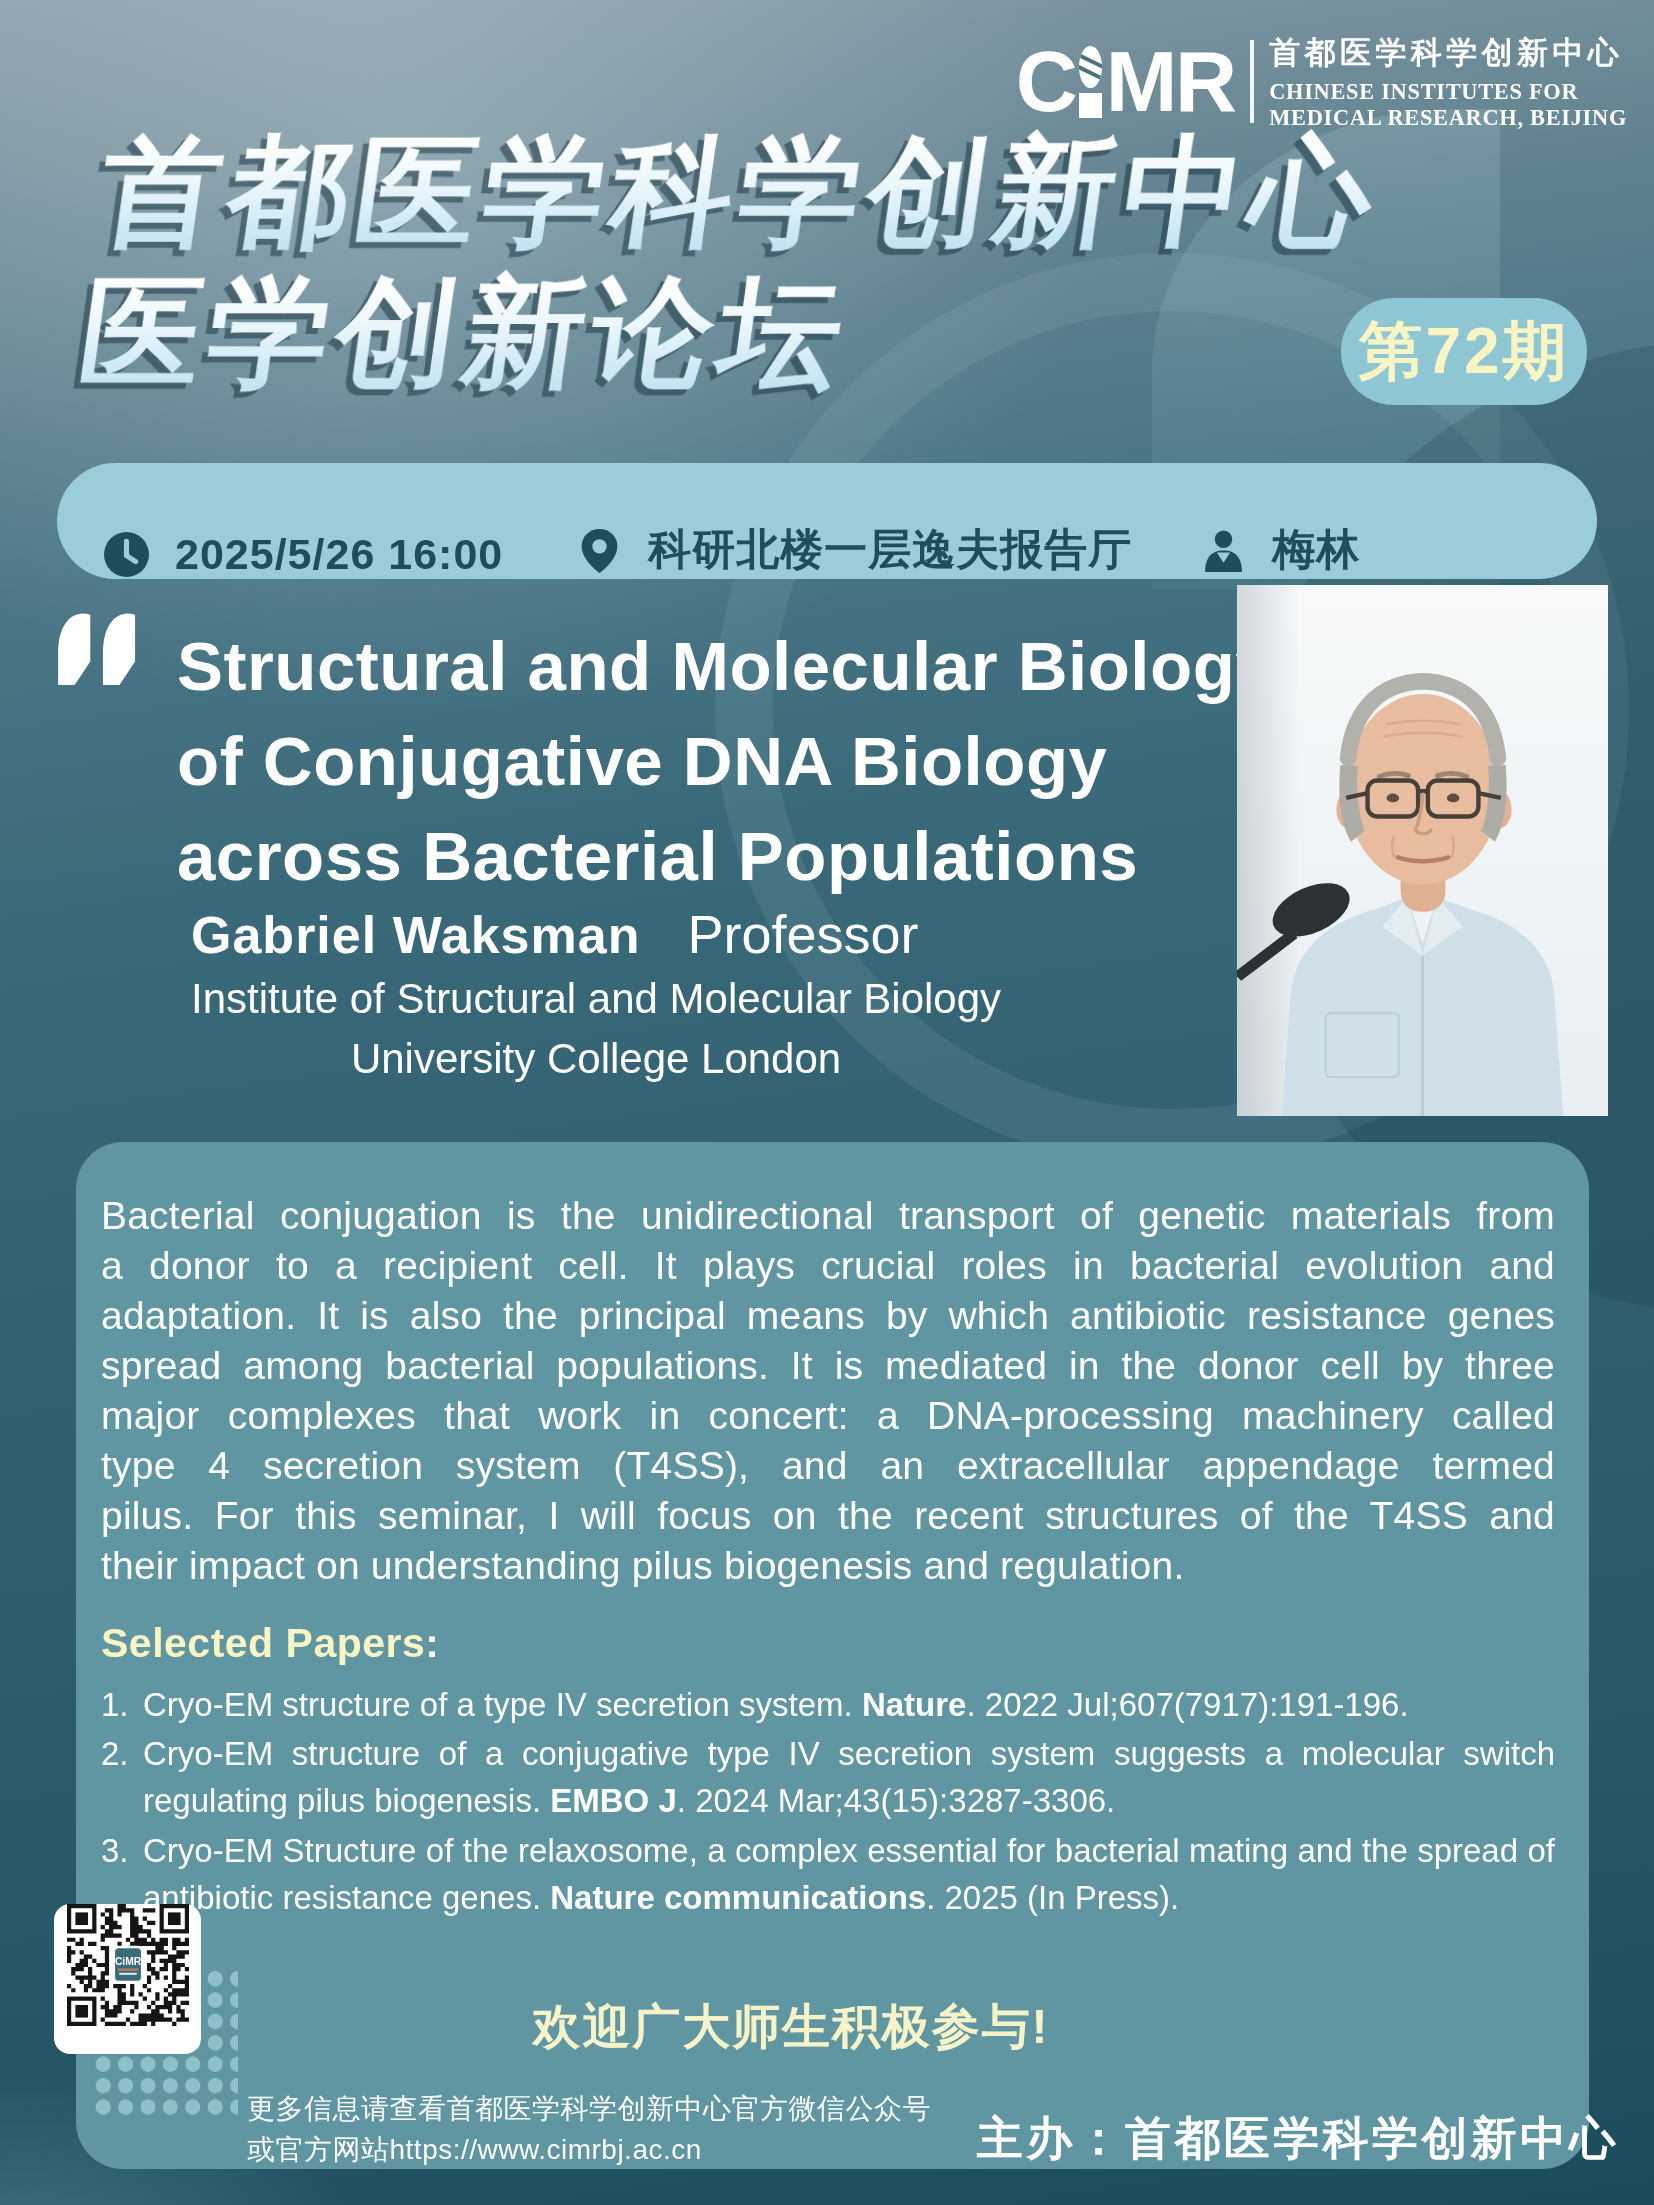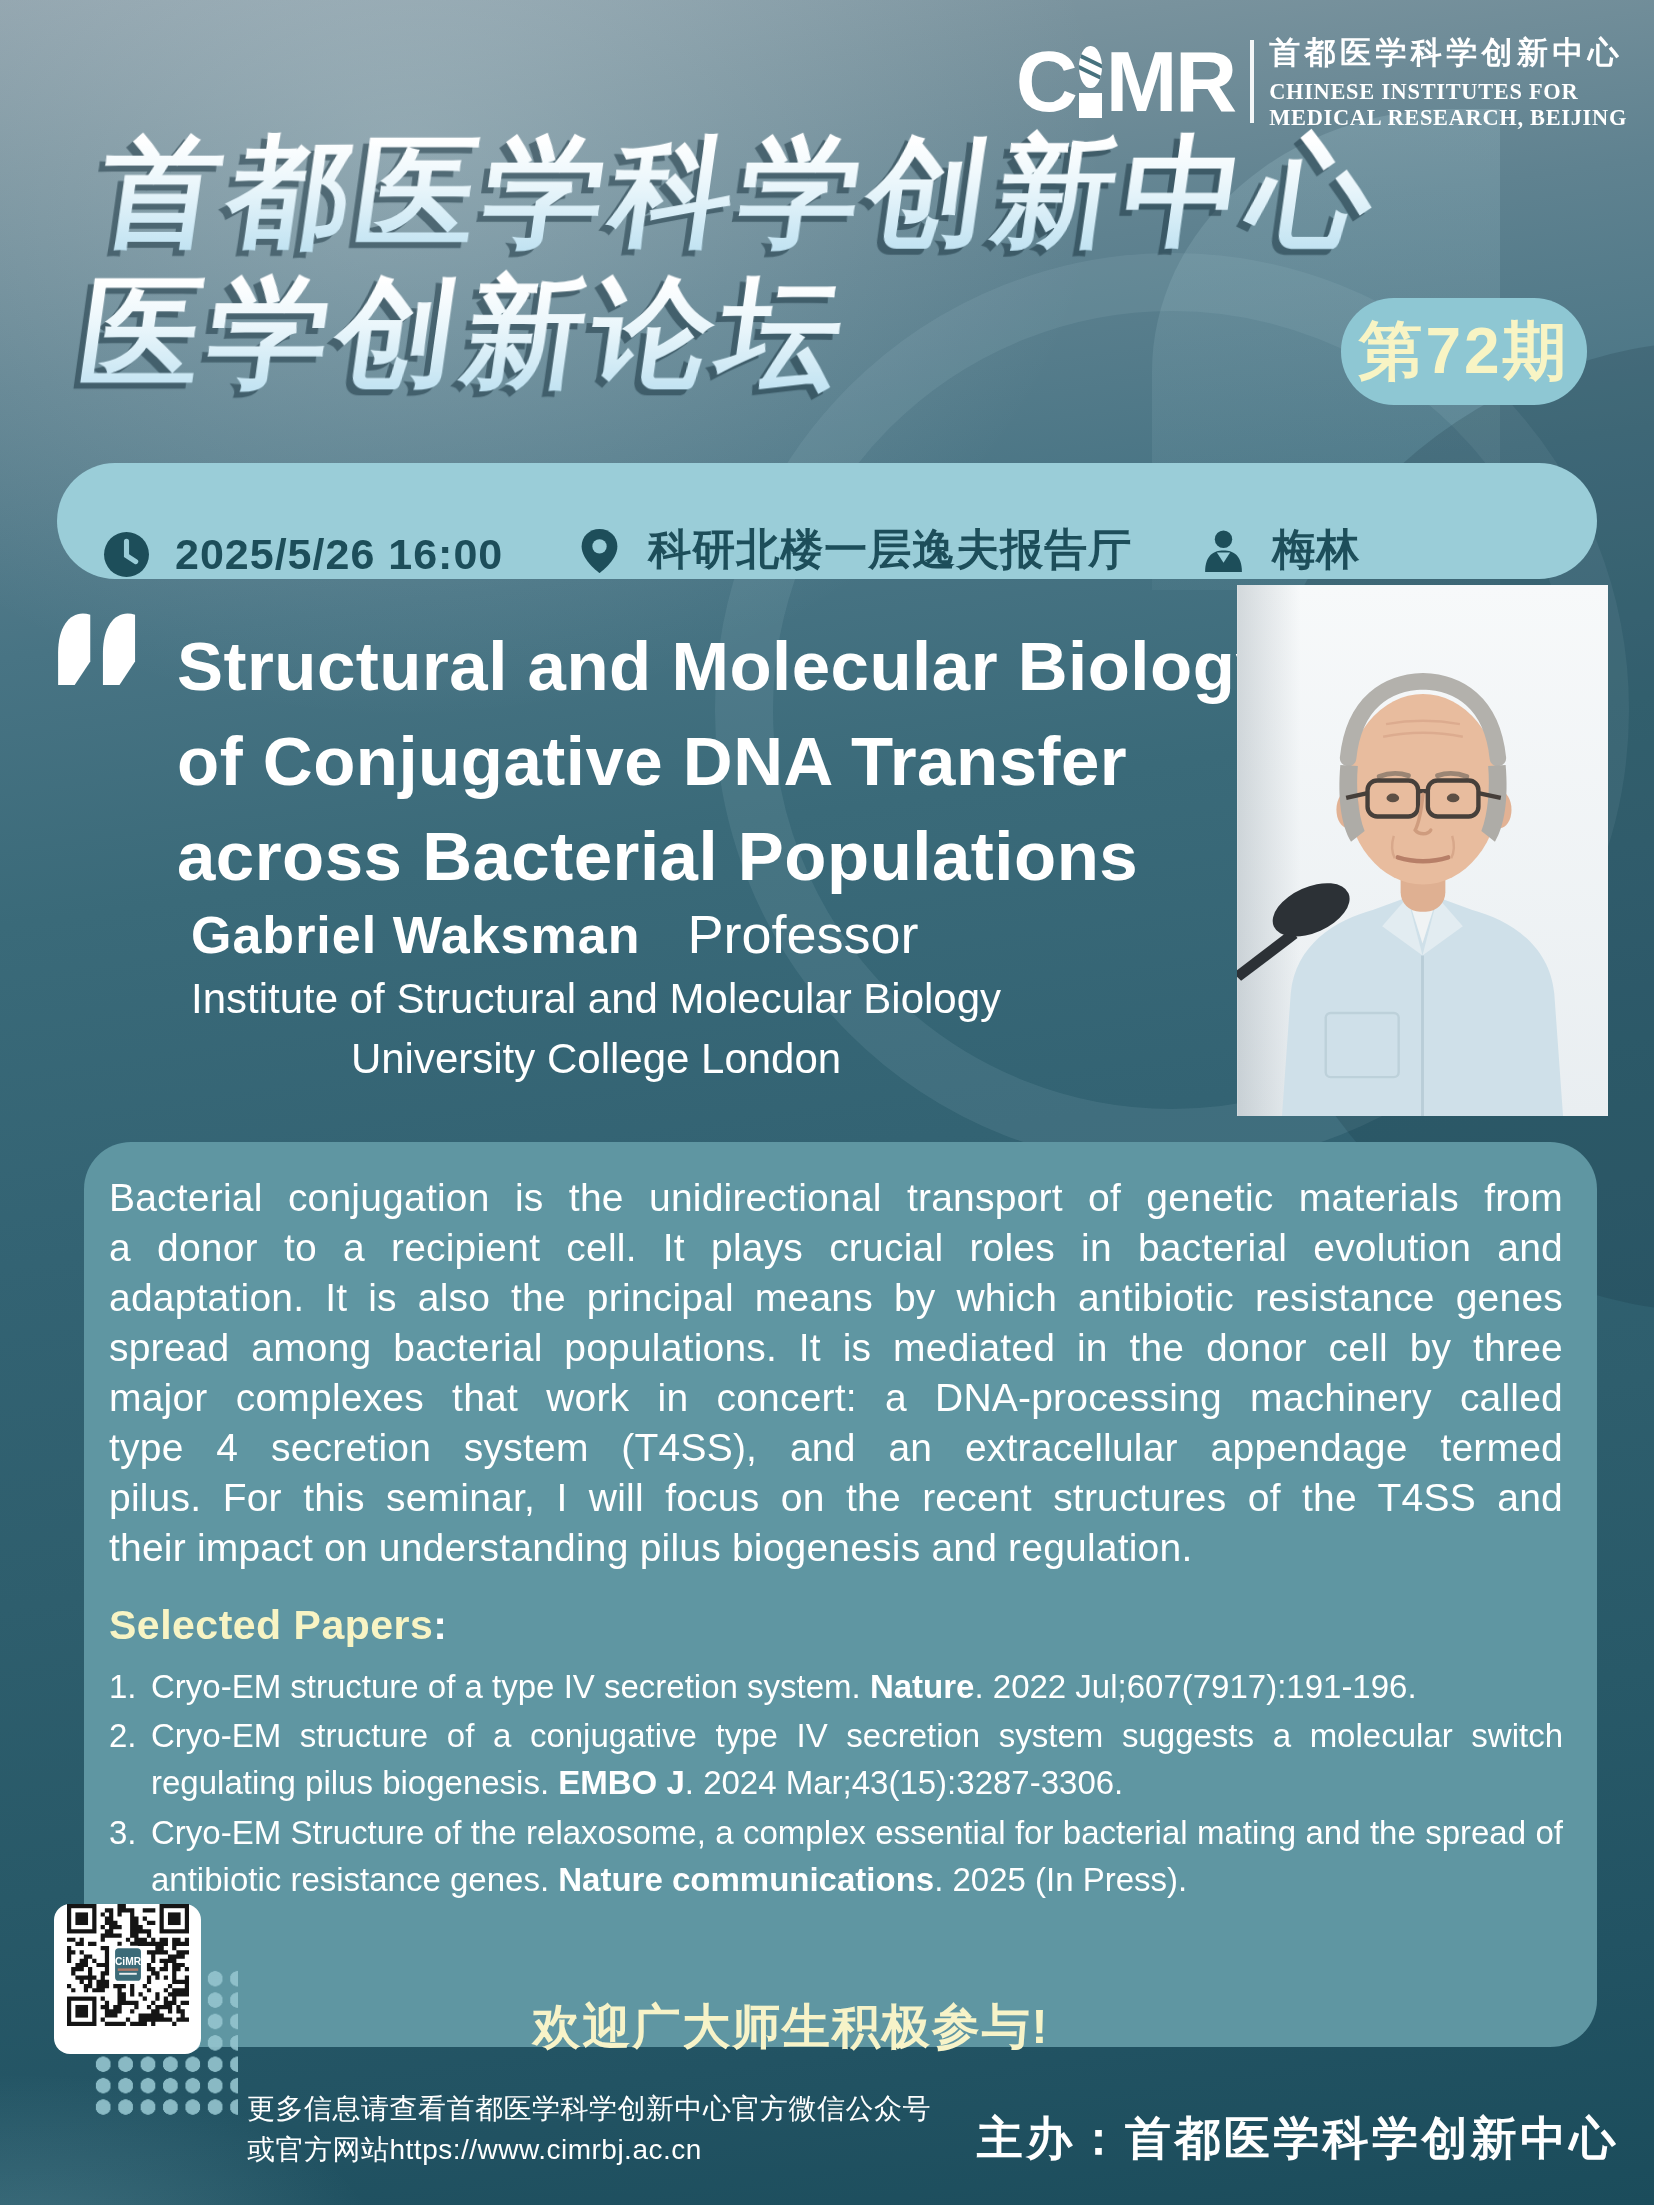--- a/index.html
+++ b/index.html
@@ -62,22 +62,22 @@
   
   .speaker-row{position:absolute;left:191px;top:903px;display:flex;align-items:baseline;color:#fff;}
   .speaker-name{font-size:52px;font-weight:bold;letter-spacing:1px;white-space:nowrap;}
   .speaker-title{font-size:54px;margin-left:47px;white-space:nowrap;}
   .affiliation{position:absolute;left:191px;top:969px;color:#fff;font-size:42px;line-height:60px;}
   .affiliation div{white-space:nowrap;text-align:center;}
   
   .photo{position:absolute;left:1237px;top:585px;width:371px;height:531px;overflow:hidden;
     background:#f3f5f7;}
   
-  .abstract-panel{position:absolute;left:84px;top:1142px;width:1513px;height:905px;
-    border-radius:47px;background:#5f96a2;padding:31px 34px 0 25px;box-sizing:border-box;}
+  .abstract-panel{position:absolute;left:76px;top:1142px;width:1513px;height:1027px;
+    border-radius:47px;background:#5f96a2;padding:49px 34px 0 25px;box-sizing:border-box;}
   .abs-line{color:#fff;font-size:39px;line-height:50px;text-align:justify;text-align-last:justify;
     letter-spacing:0.2px;}
   .abs-line.last{text-align-last:left;}
   .papers-heading{margin-top:29px;font-size:41px;font-weight:bold;color:#f8f4c4;letter-spacing:0.5px;}
   .papers-heading .colon{color:#fff;}
   .papers-list{margin-top:13.6px;}
   .paper-item{display:flex;color:#fff;font-size:33px;line-height:47px;margin-top:2.9px;}
   .paper-num{width:42px;flex:none;}
   .paper-body{flex:1;text-align:justify;}
   
@@ -155,21 +155,21 @@
     </div>
   </div>
 
   <svg class="quote-mark" viewBox="0 0 172 156">
     <path d="M0 90 C0 30 30 0 66 12 L66 108 L34 156 L0 156 Z" fill="#fff"></path>
     <path d="M92 90 C92 30 122 0 158 12 L158 108 L126 156 L92 156 Z" fill="#fff"></path>
   </svg>
 
   <div class="talk-title">
     <div>Structural and Molecular Biology</div>
-    <div>of Conjugative DNA Transfer</div>
+    <div>of Conjugative DNA Biology</div>
     <div>across Bacterial Populations</div>
   </div>
 
   <div class="speaker-row">
     <span class="speaker-name">Gabriel Waksman</span>
     <span class="speaker-title">Professor</span>
   </div>
   <div class="affiliation">
     <div>Institute of Structural and Molecular Biology</div>
     <div>University College London</div>

